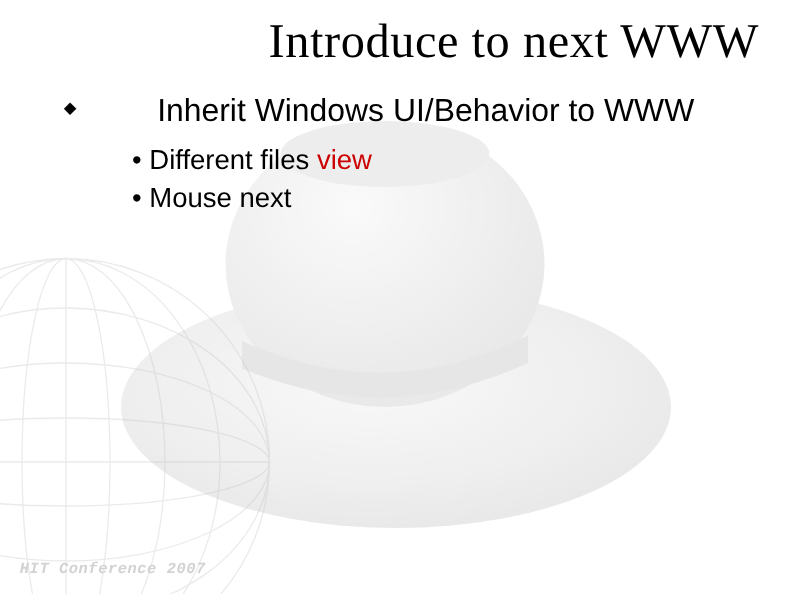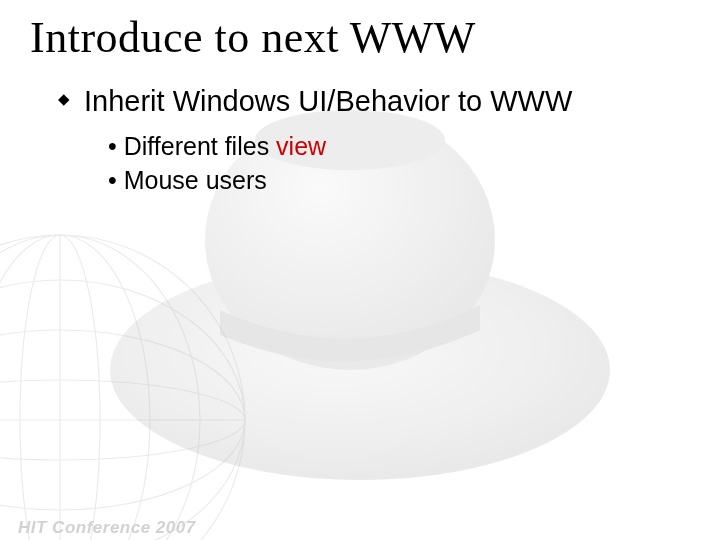--- a/index.html
+++ b/index.html
@@ -38,28 +38,29 @@
     z-index: 1;
     padding: 0 30px 0 30px;
     box-sizing: border-box;
     width: 100%;
     height: 100%;
   }
   h1.title {
     font-family: "Times New Roman", Times, serif;
     font-weight: 400;
     font-size: 44px;
-    text-align: left;
+    text-align: right;
     margin: 12px 0 20px 0;
     letter-spacing: 0.5px;
   }
   ul.top {
     list-style: none;
     padding: 0 0 0 28px;
     margin: 0;
+    text-align: center;
   }
   ul.top > li {
     position: relative;
     font-size: 29px;
     line-height: 1.28;
     padding-left: 26px;
     margin: 0 0 2px 0;
   }
   ul.top > li::before {
     content: "\25C6"; 
@@ -70,32 +71,33 @@
     color: #000;
   }
   ul.sub {
     list-style: none;
     padding: 0 0 0 78px;
     margin: 10px 0 10px 0;
   }
   ul.sub > li {
     font-size: 25px;
     line-height: 1.35;
+    margin-left: 12px;
   }
   .highlight {
     color: #cc0000;
   }
   .footer-logo {
     position: absolute;
     left: 18px;
-    bottom: 2px;
-    font-family: Liberation Sans, sans-serif;
+    bottom: 14px;
+    font-family: Liberation Mono, monospace;
     font-style: italic;
     font-weight: bold;
-    font-size: 17px;
+    font-size: 14px;
     color: #d2d2d2;
     letter-spacing: 0.5px;
     z-index: 1;
   }
 </style>
 </head>
 <body>
 
 <svg class="bg-hat" viewBox="0 0 520 420">
   <defs>
@@ -138,19 +140,19 @@
   <h1 class="title">Introduce to next WWW</h1>
 
   <ul class="top">
     <li>Inherit Windows UI/Behavior to WWW</li>
   </ul>
 
   <ul class="sub">
     <li>
       <span>• Different files </span><span class="highlight">view</span>
     </li>
-    <li>• Mouse users</li>
+    <li>• Mouse next</li>
   </ul>
 
 
 </div>
 
 <div class="footer-logo">HIT Conference 2007</div>
 
 </body></html>

